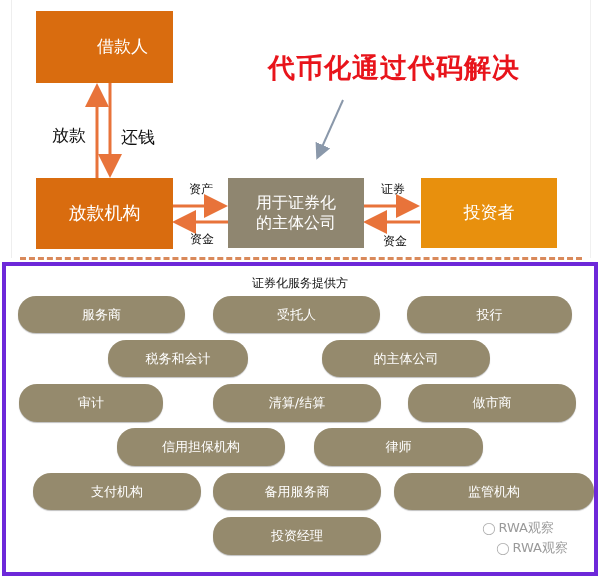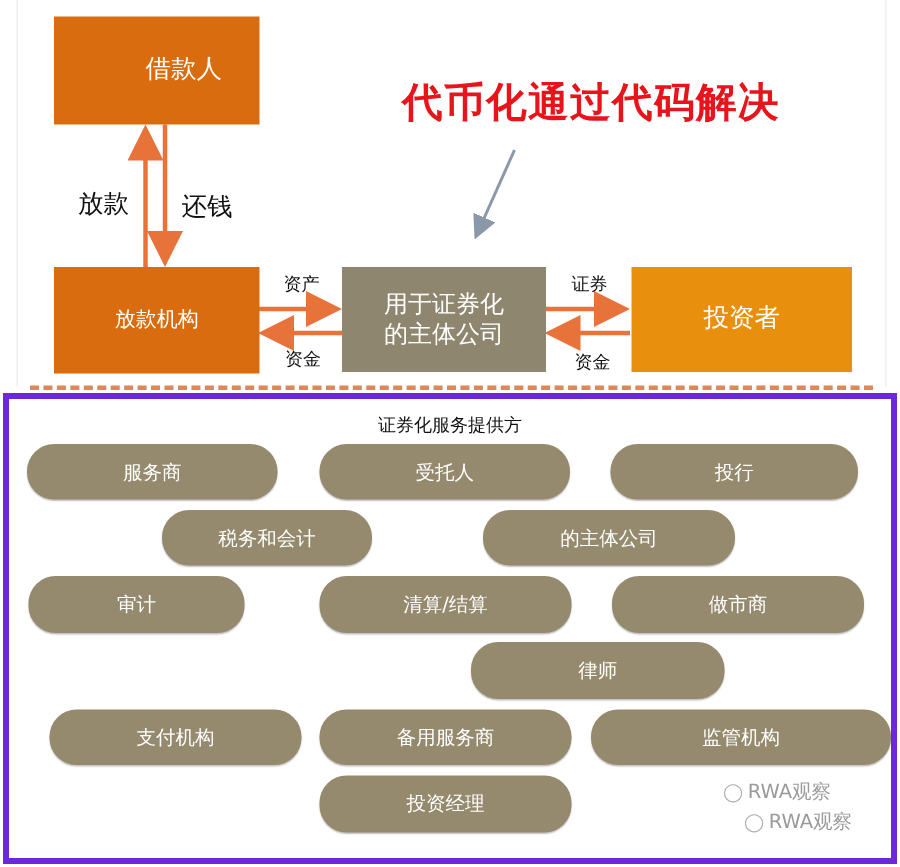--- a/index.html
+++ b/index.html
@@ -76,36 +76,36 @@
   <line x1="343" y1="100" x2="318" y2="156" stroke="#8a98aa" stroke-width="2" marker-end="url(#ahg)"></line>
 </svg>
 
 <div class="box box-orange" style="left:36px; top:11px; width:137px; height:72px; font-size:17px;padding-left:36px;">
   <span>借款人</span>
 </div>
 
 <div class="lbl" style="left:52px; top:124px;">放款</div>
 <div class="lbl" style="left:121px; top:126px;">还钱</div>
 
-<div class="box box-orange" style="left:36px; top:178px; width:137px; height:71px; font-size:14px;">
+<div class="box box-orange" style="left:36px; top:178px; width:137px; height:71px; font-size:18px;">
   <span>放款机构</span>
 </div>
 
 <div class="lbl-sm" style="left:189px; top:181px;">资产</div>
 <div class="lbl-sm" style="left:190px; top:231px;">资金</div>
 
 <div class="box box-olive" style="left:228px; top:178px; width:136px; height:70px; font-size:16px; flex-direction:column;align-items:center;">
   <span>用于证券化</span>
   <span>的主体公司</span>
 </div>
 
 <div class="lbl-sm" style="left:381px; top:181px;">证券</div>
 <div class="lbl-sm" style="left:383px; top:233px;">资金</div>
 
-<div class="box box-amber" style="left:421px; top:178px; width:147px; height:70px; font-size:17px;">
+<div class="box box-amber" style="left:421px; top:178px; width:136px; height:70px; font-size:17px;">
   <span>投资者</span>
 </div>
 
 <div class="title-red">代币化通过代码解决</div>
 
 <div class="dashed"></div>
 
 <div class="panel">
   <div class="panel-title">证券化服务提供方</div>
 
@@ -129,20 +129,23 @@
   <div class="svc" style="left:13px; top:118px; width:144px; height:38px;">
       <span>审计</span>
     </div>
   <div class="svc" style="left:207px; top:118px; width:168px; height:38px;">
       <span>清算/结算</span>
     </div>
   <div class="svc" style="left:402px; top:118px; width:168px; height:38px;">
       <span>做市商</span>
     </div>
 
+  <div class="svc" style="left:111px; top:162px; width:168px; height:38px;">
+      <span>信用担保机构</span>
+    </div>
   <div class="svc" style="left:308px; top:162px; width:169px; height:38px;">
       <span>律师</span>
     </div>
 
   <div class="svc" style="left:27px; top:207px; width:168px; height:37px;">
       <span>支付机构</span>
     </div>
   <div class="svc" style="left:207px; top:207px; width:168px; height:37px;">
       <span>备用服务商</span>
     </div>

